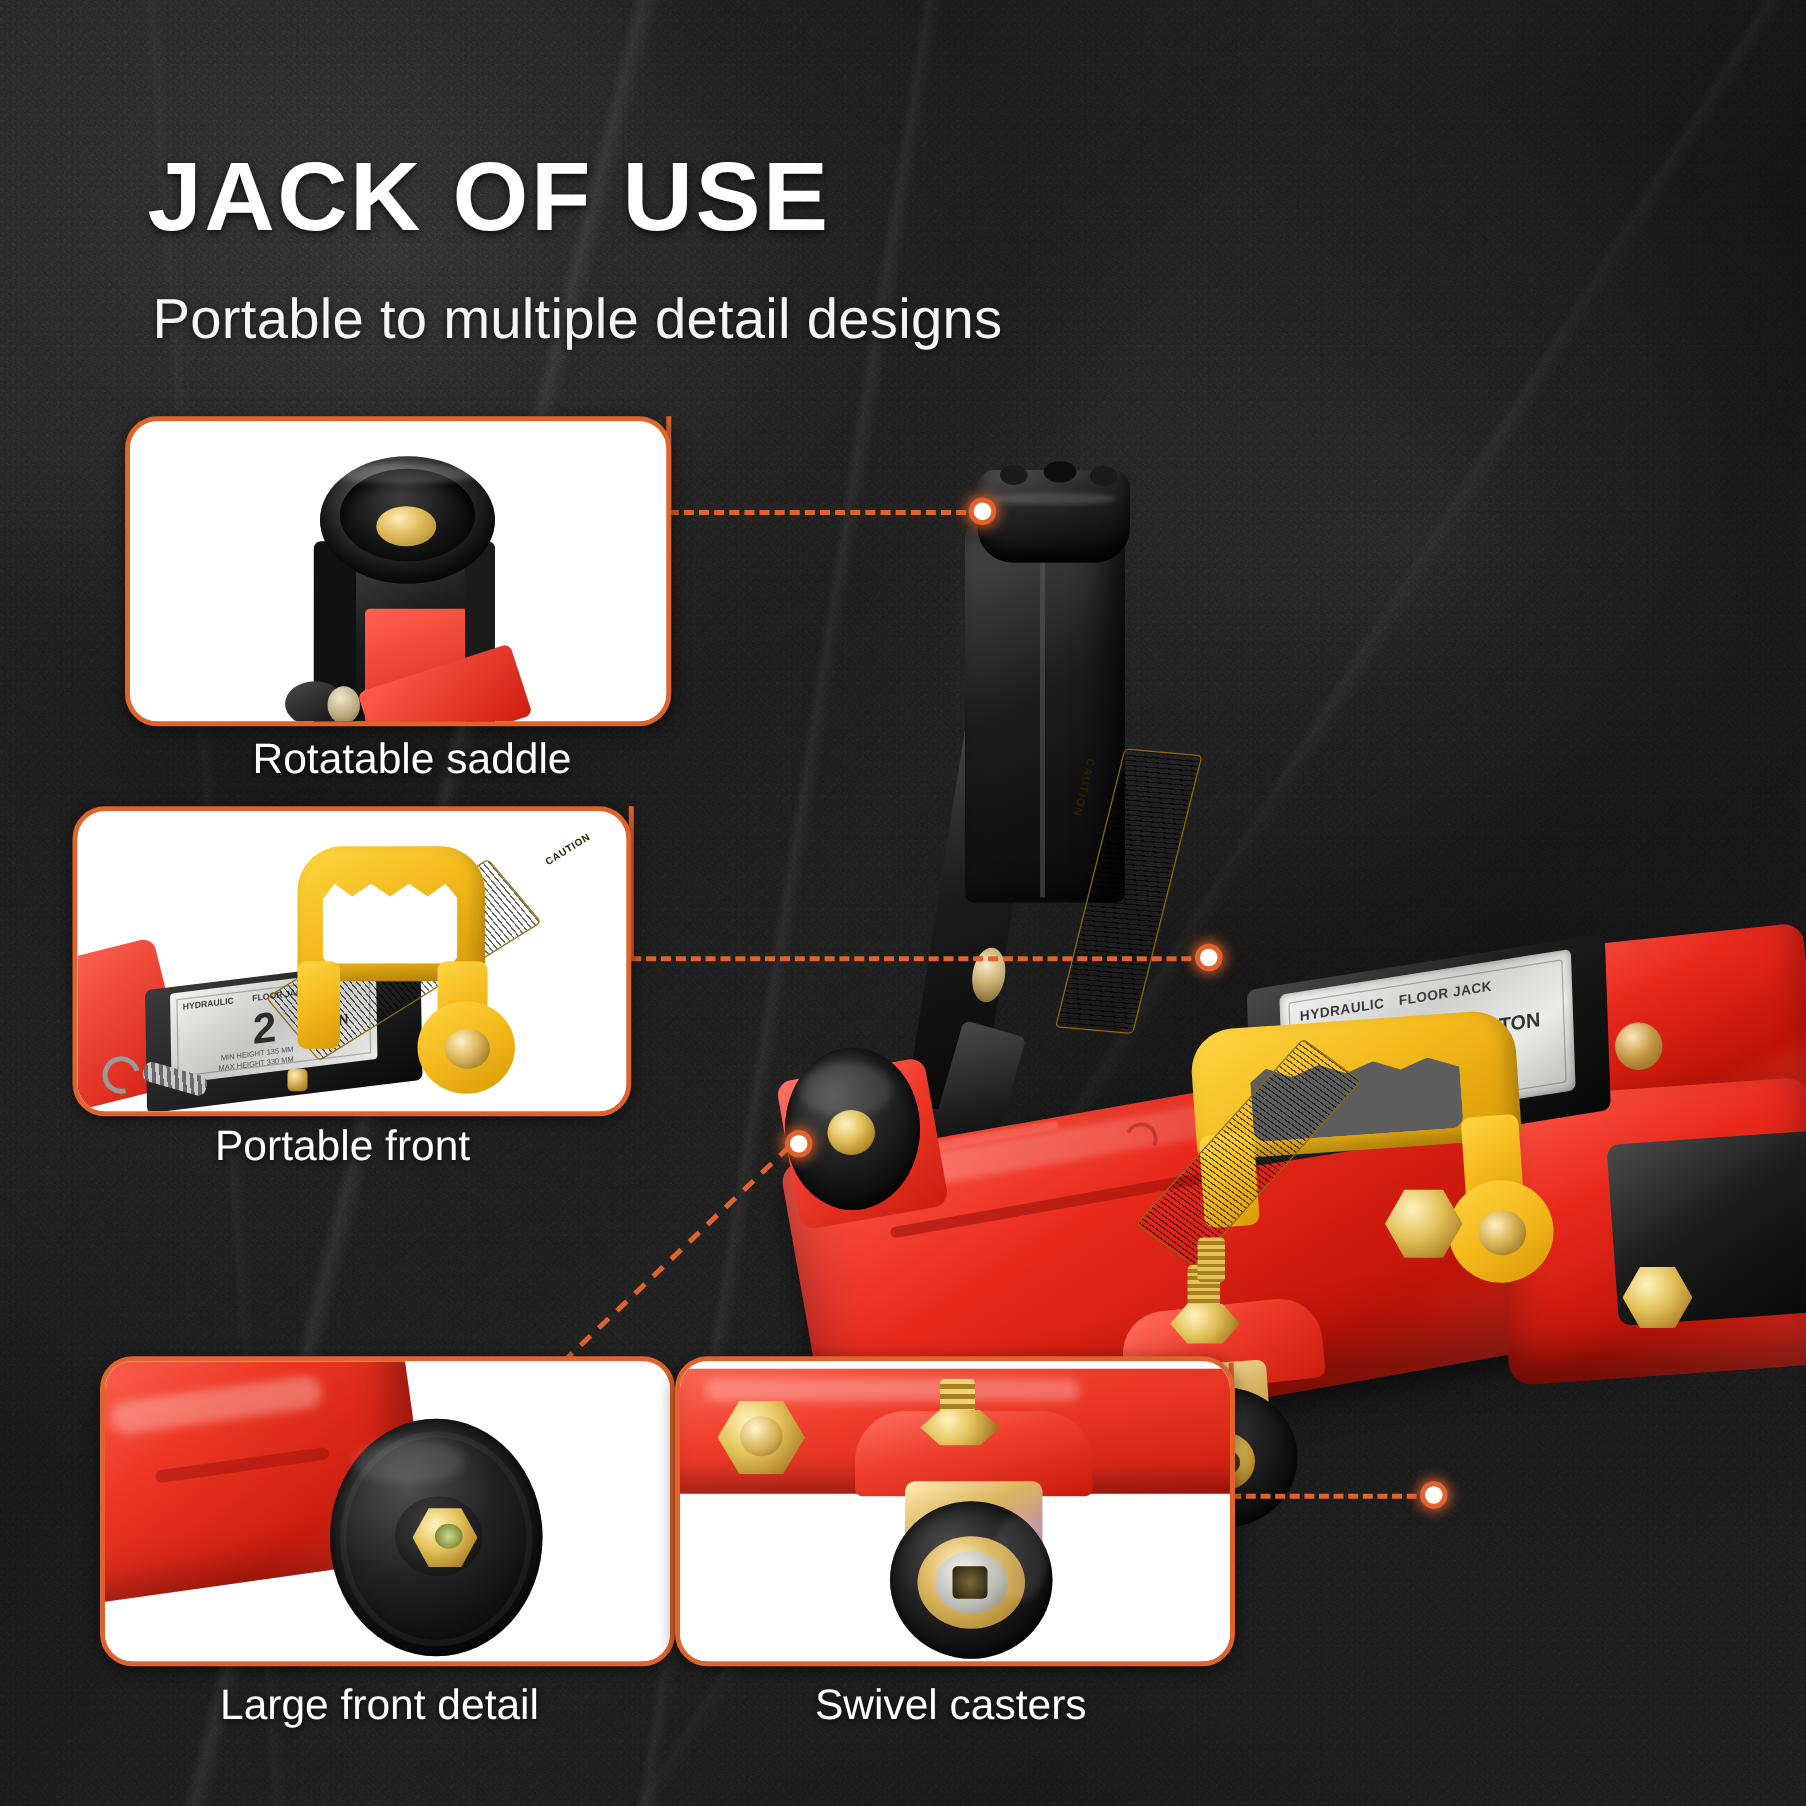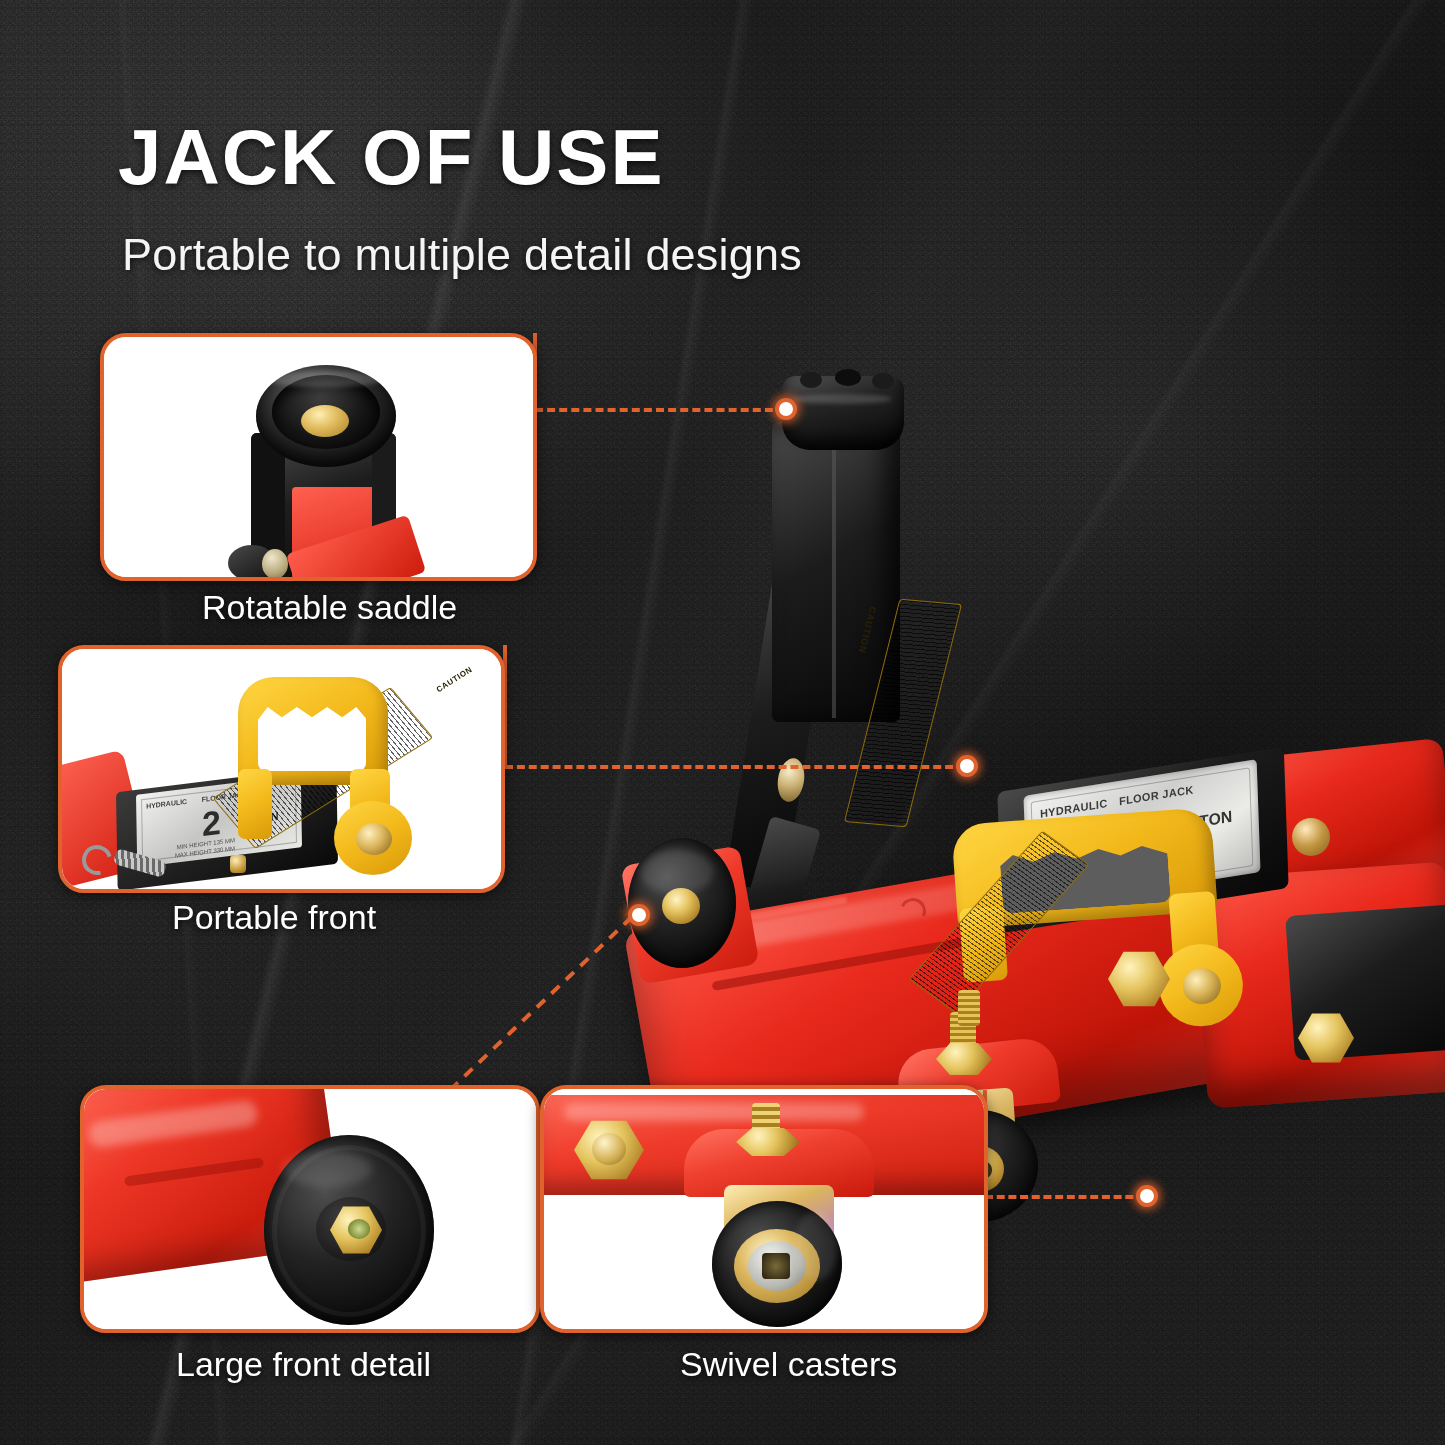--- a/index.html
+++ b/index.html
@@ -405,13 +405,13 @@
     <div style="position:absolute;left:190px;top:140px;width:86px;height:74px;border-radius:50%;
                 background:radial-gradient(circle at 38% 32%,#fff3c6 0%,#dcb75f 40%,#9b731f 100%);"></div>
     <div style="position:absolute;left:204px;top:152px;width:58px;height:50px;border-radius:50%;
                 background:radial-gradient(circle at 38% 32%,#f2f2ef,#b8b8b2 60%,#7e7e78);"></div>
     <div style="position:absolute;left:218px;top:164px;width:28px;height:26px;border-radius:4px;
                 background:radial-gradient(circle,#7a6a38,#241d0d);"></div>
     <div style="position:absolute;left:250px;top:122px;width:44px;height:70px;border-radius:50%;
                 background:rgba(255,255,255,.10);filter:blur(3px);"></div>
   </div>
 </div>
-<div class="clabel" style="left:680px;top:1345px;">Swivel casters</div>
+<div class="clabel" style="left:652px;top:1345px;">Swivel casters</div>
 
 </body></html>

